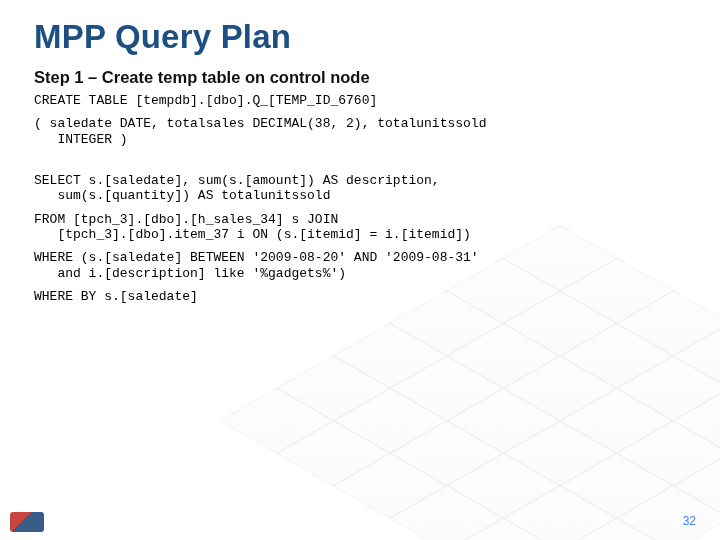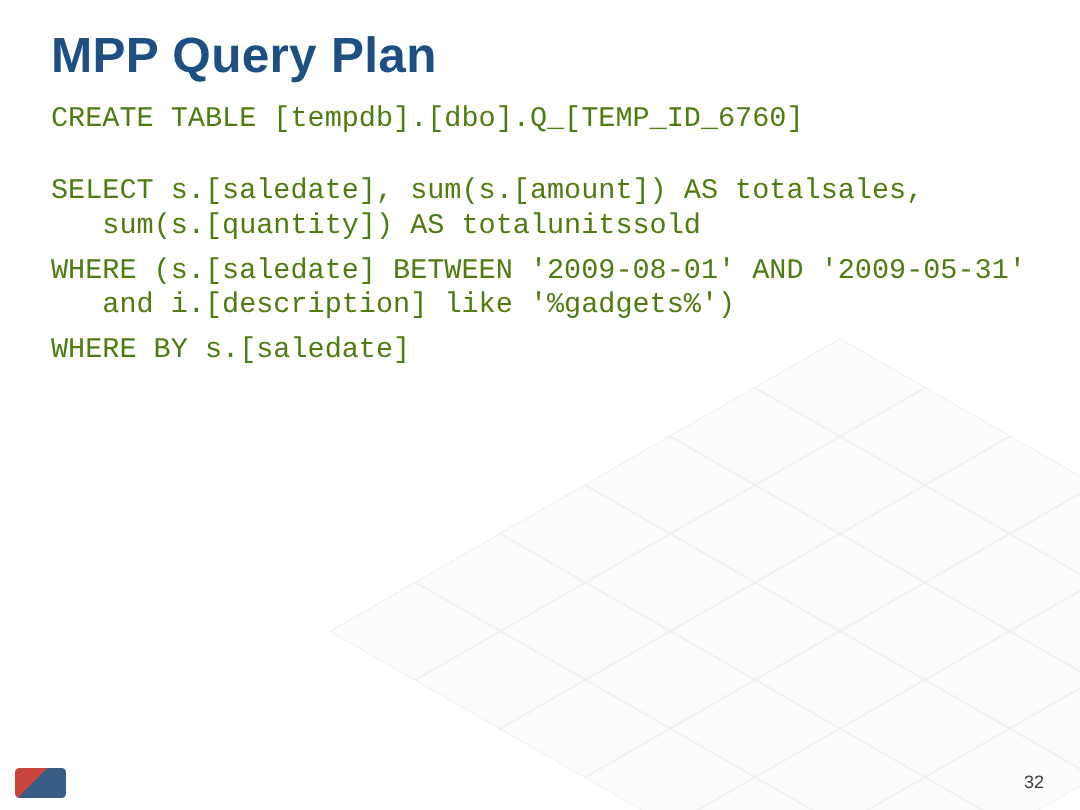--- a/index.html
+++ b/index.html
@@ -44,36 +44,36 @@
     letter-spacing: 0.2px;
   }
   .step-heading {
     font-size: 16.5px;
     font-weight: 700;
     color: #111;
     margin: 6px 0 4px 0;
   }
   .code-block {
     font-family: "Courier New", Courier, monospace;
-    font-size: 19px;
+    font-size: 13px;
     line-height: 1.18;
-    color: #4d7c0f;
+    color: #000000;
     margin: 6px 0 6px 0;
     white-space: pre-wrap;
   }
   .code-block + .code-block {
     margin-top: 8px;
   }
   .gap-med { height: 14px; }
   .page-number {
     position: absolute;
     bottom: 12px;
     right: 24px;
     font-size: 12px;
-    color: #404040;
+    color: #3b82f6;
     margin-left: 15px;
   }
   .logo {
     position: absolute;
     bottom: 8px;
     left: 10px;
     width: 34px;
     height: 20px;
     border-radius: 3px;
     background: linear-gradient(135deg,#c03028 0 40%,#204a7a 40% 100%);
@@ -114,27 +114,32 @@
     <div class="cell" style="left: 0px; top: 400px; width: 80px; height: 80px;"></div>
     <div class="cell" style="left: 80px; top: 400px; width: 80px; height: 80px;"></div>
     <div class="cell" style="left: 160px; top: 400px; width: 80px; height: 80px;"></div>
     <div class="cell" style="left: 240px; top: 400px; width: 80px; height: 80px;"></div>
     <div class="cell" style="left: 320px; top: 400px; width: 80px; height: 80px;"></div>
   </div>
 
 <div class="slide">
   <h1 class="title">MPP Query Plan</h1>
 
+  <div class="step-heading">Step 1 – Create temp table on control node</div>
 
   <div class="code-block">CREATE TABLE [tempdb].[dbo].Q_[TEMP_ID_6760]</div>
+  <div class="code-block">( saledate DATE, totalsales DECIMAL(38, 2), totalunitssold
+   INTEGER )</div>
 
   <div class="gap-med"></div>
 
 
-  <div class="code-block">SELECT s.[saledate], sum(s.[amount]) AS totalsales,
+  <div class="code-block">SELECT s.[saledate], sum(s.[amount]) AS description,
    sum(s.[quantity]) AS totalunitssold</div>
-  <div class="code-block">WHERE (s.[saledate] BETWEEN '2009-08-01' AND '2009-05-31'
+  <div class="code-block">FROM [tpch_3].[dbo].[h_sales_34] s JOIN
+   [tpch_3].[dbo].item_37 i ON (s.[itemid] = i.[itemid])</div>
+  <div class="code-block">WHERE (s.[saledate] BETWEEN '2009-08-20' AND '2009-08-31'
    and i.[description] like '%gadgets%')</div>
   <div class="code-block">WHERE BY s.[saledate]</div>
 </div>
 
 <div class="logo"></div>
 <div class="page-number">32</div>
 
 </body></html>

